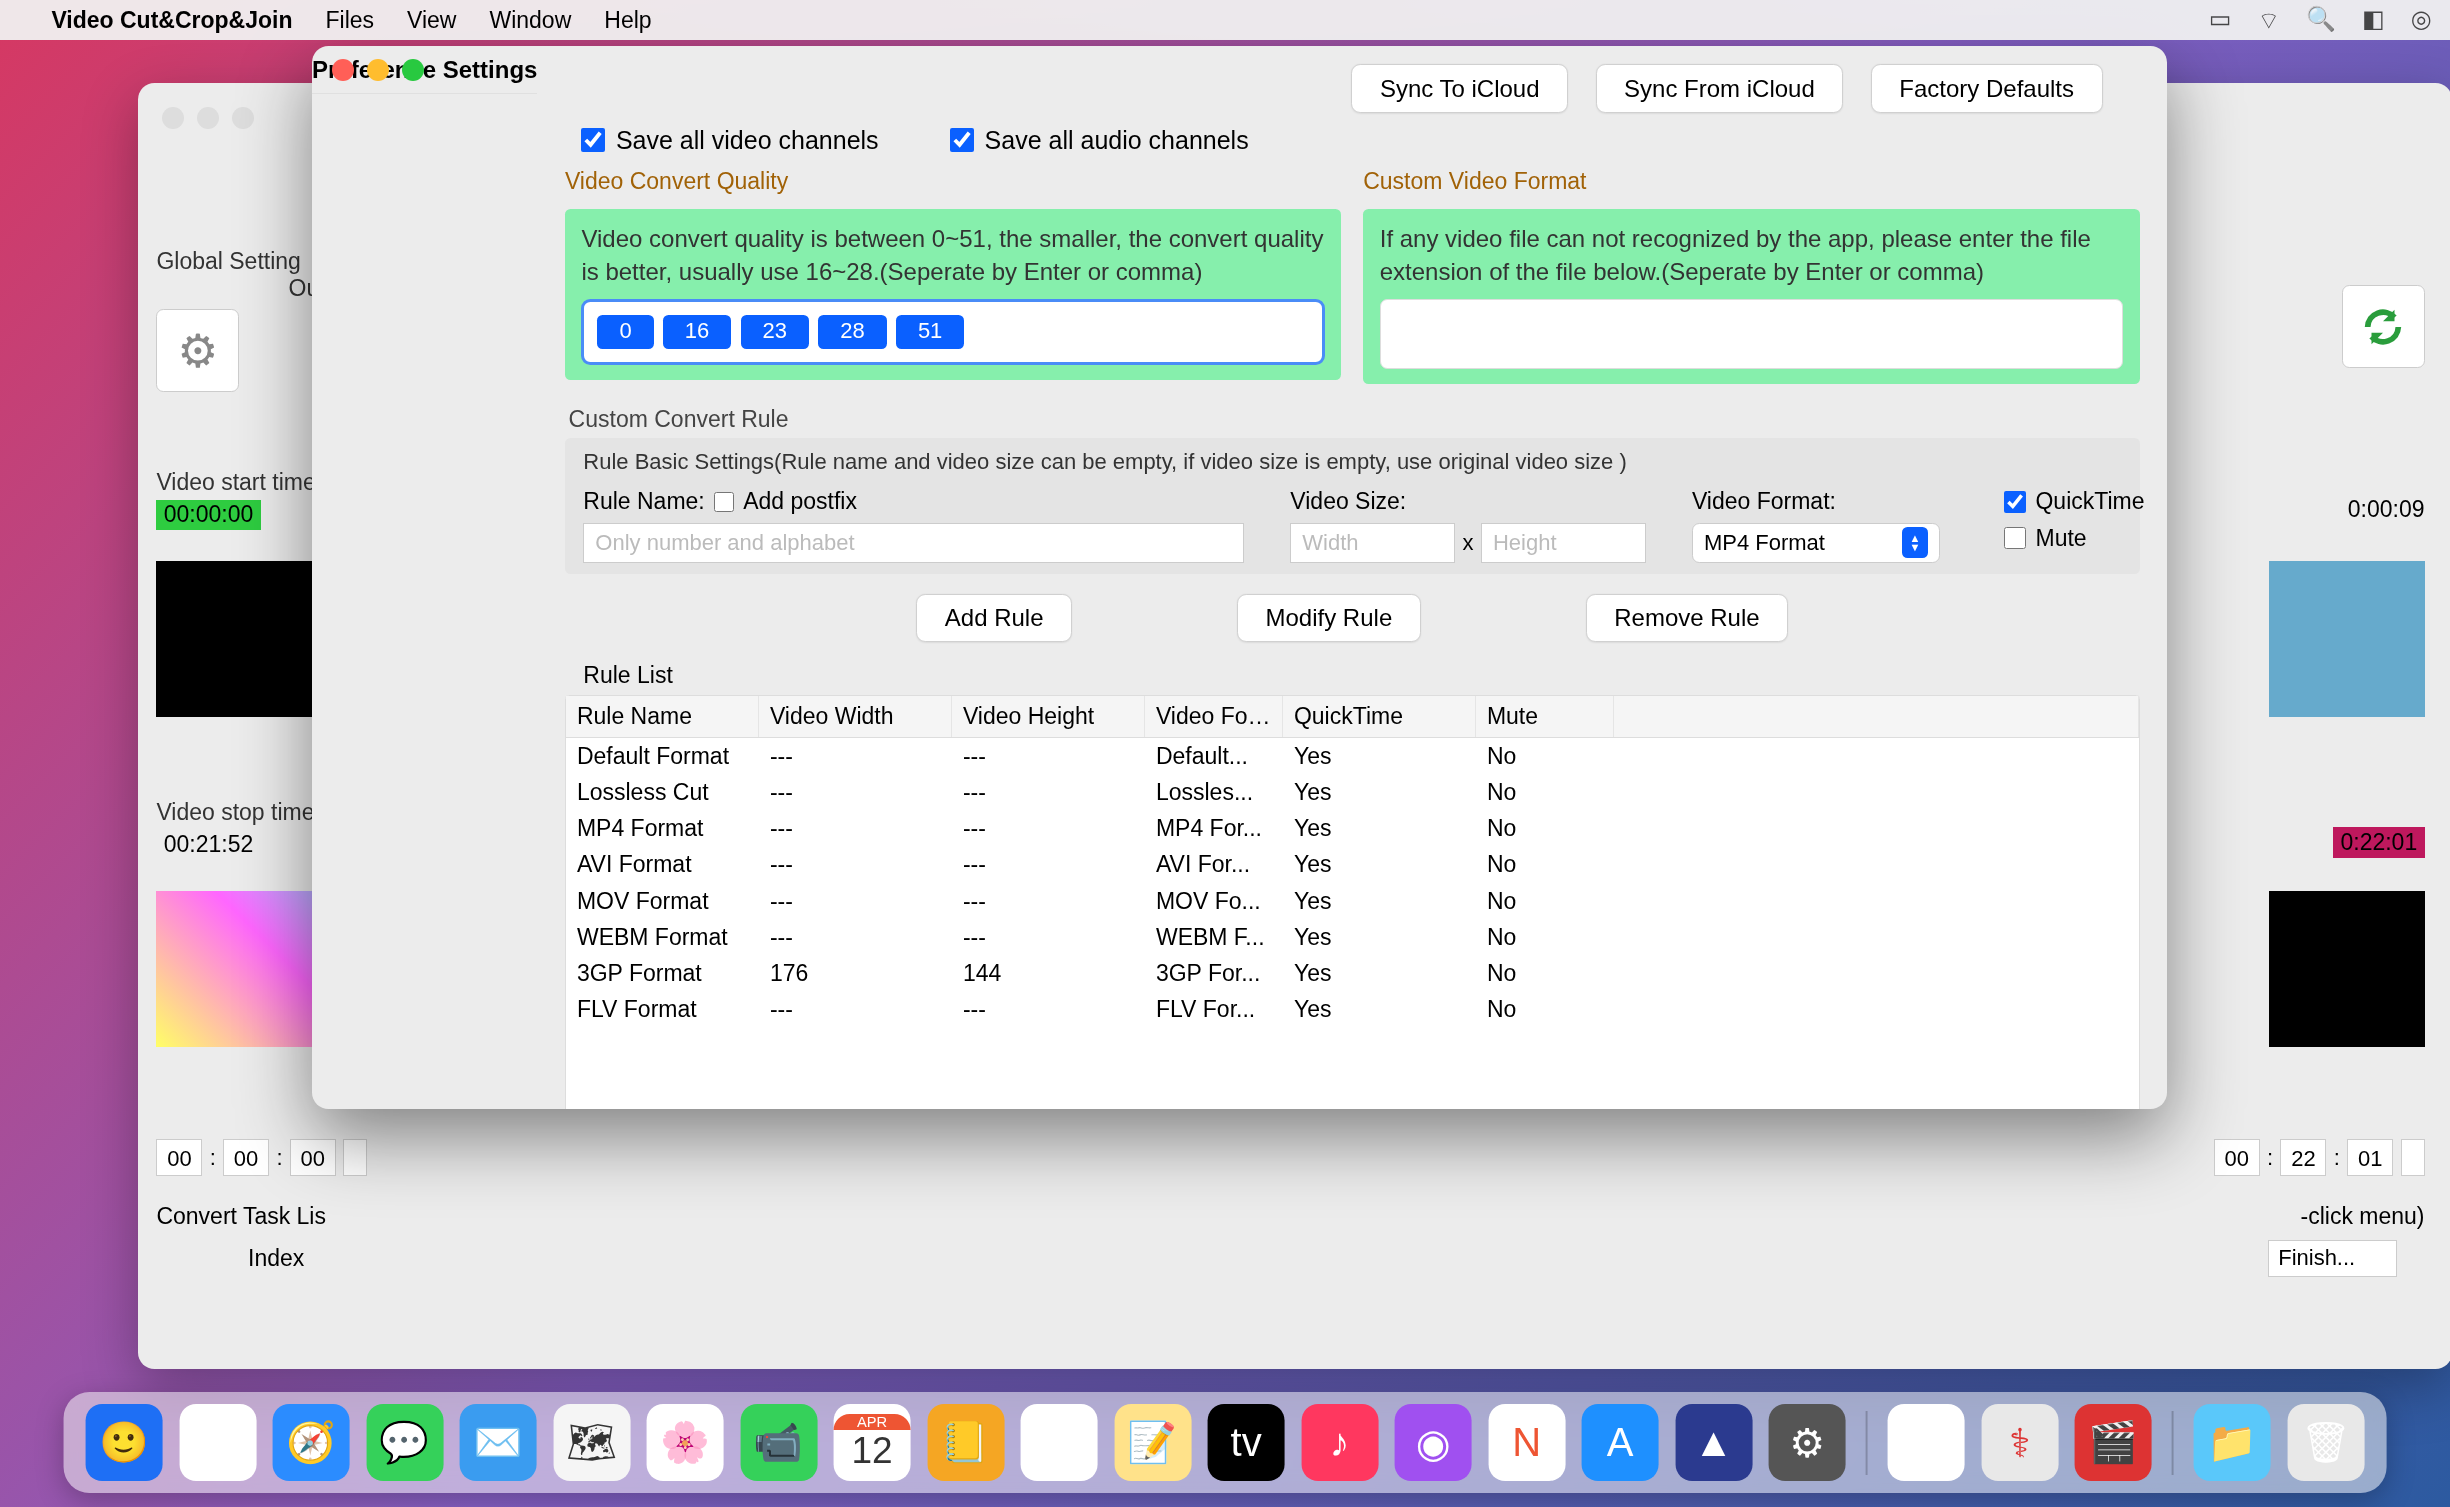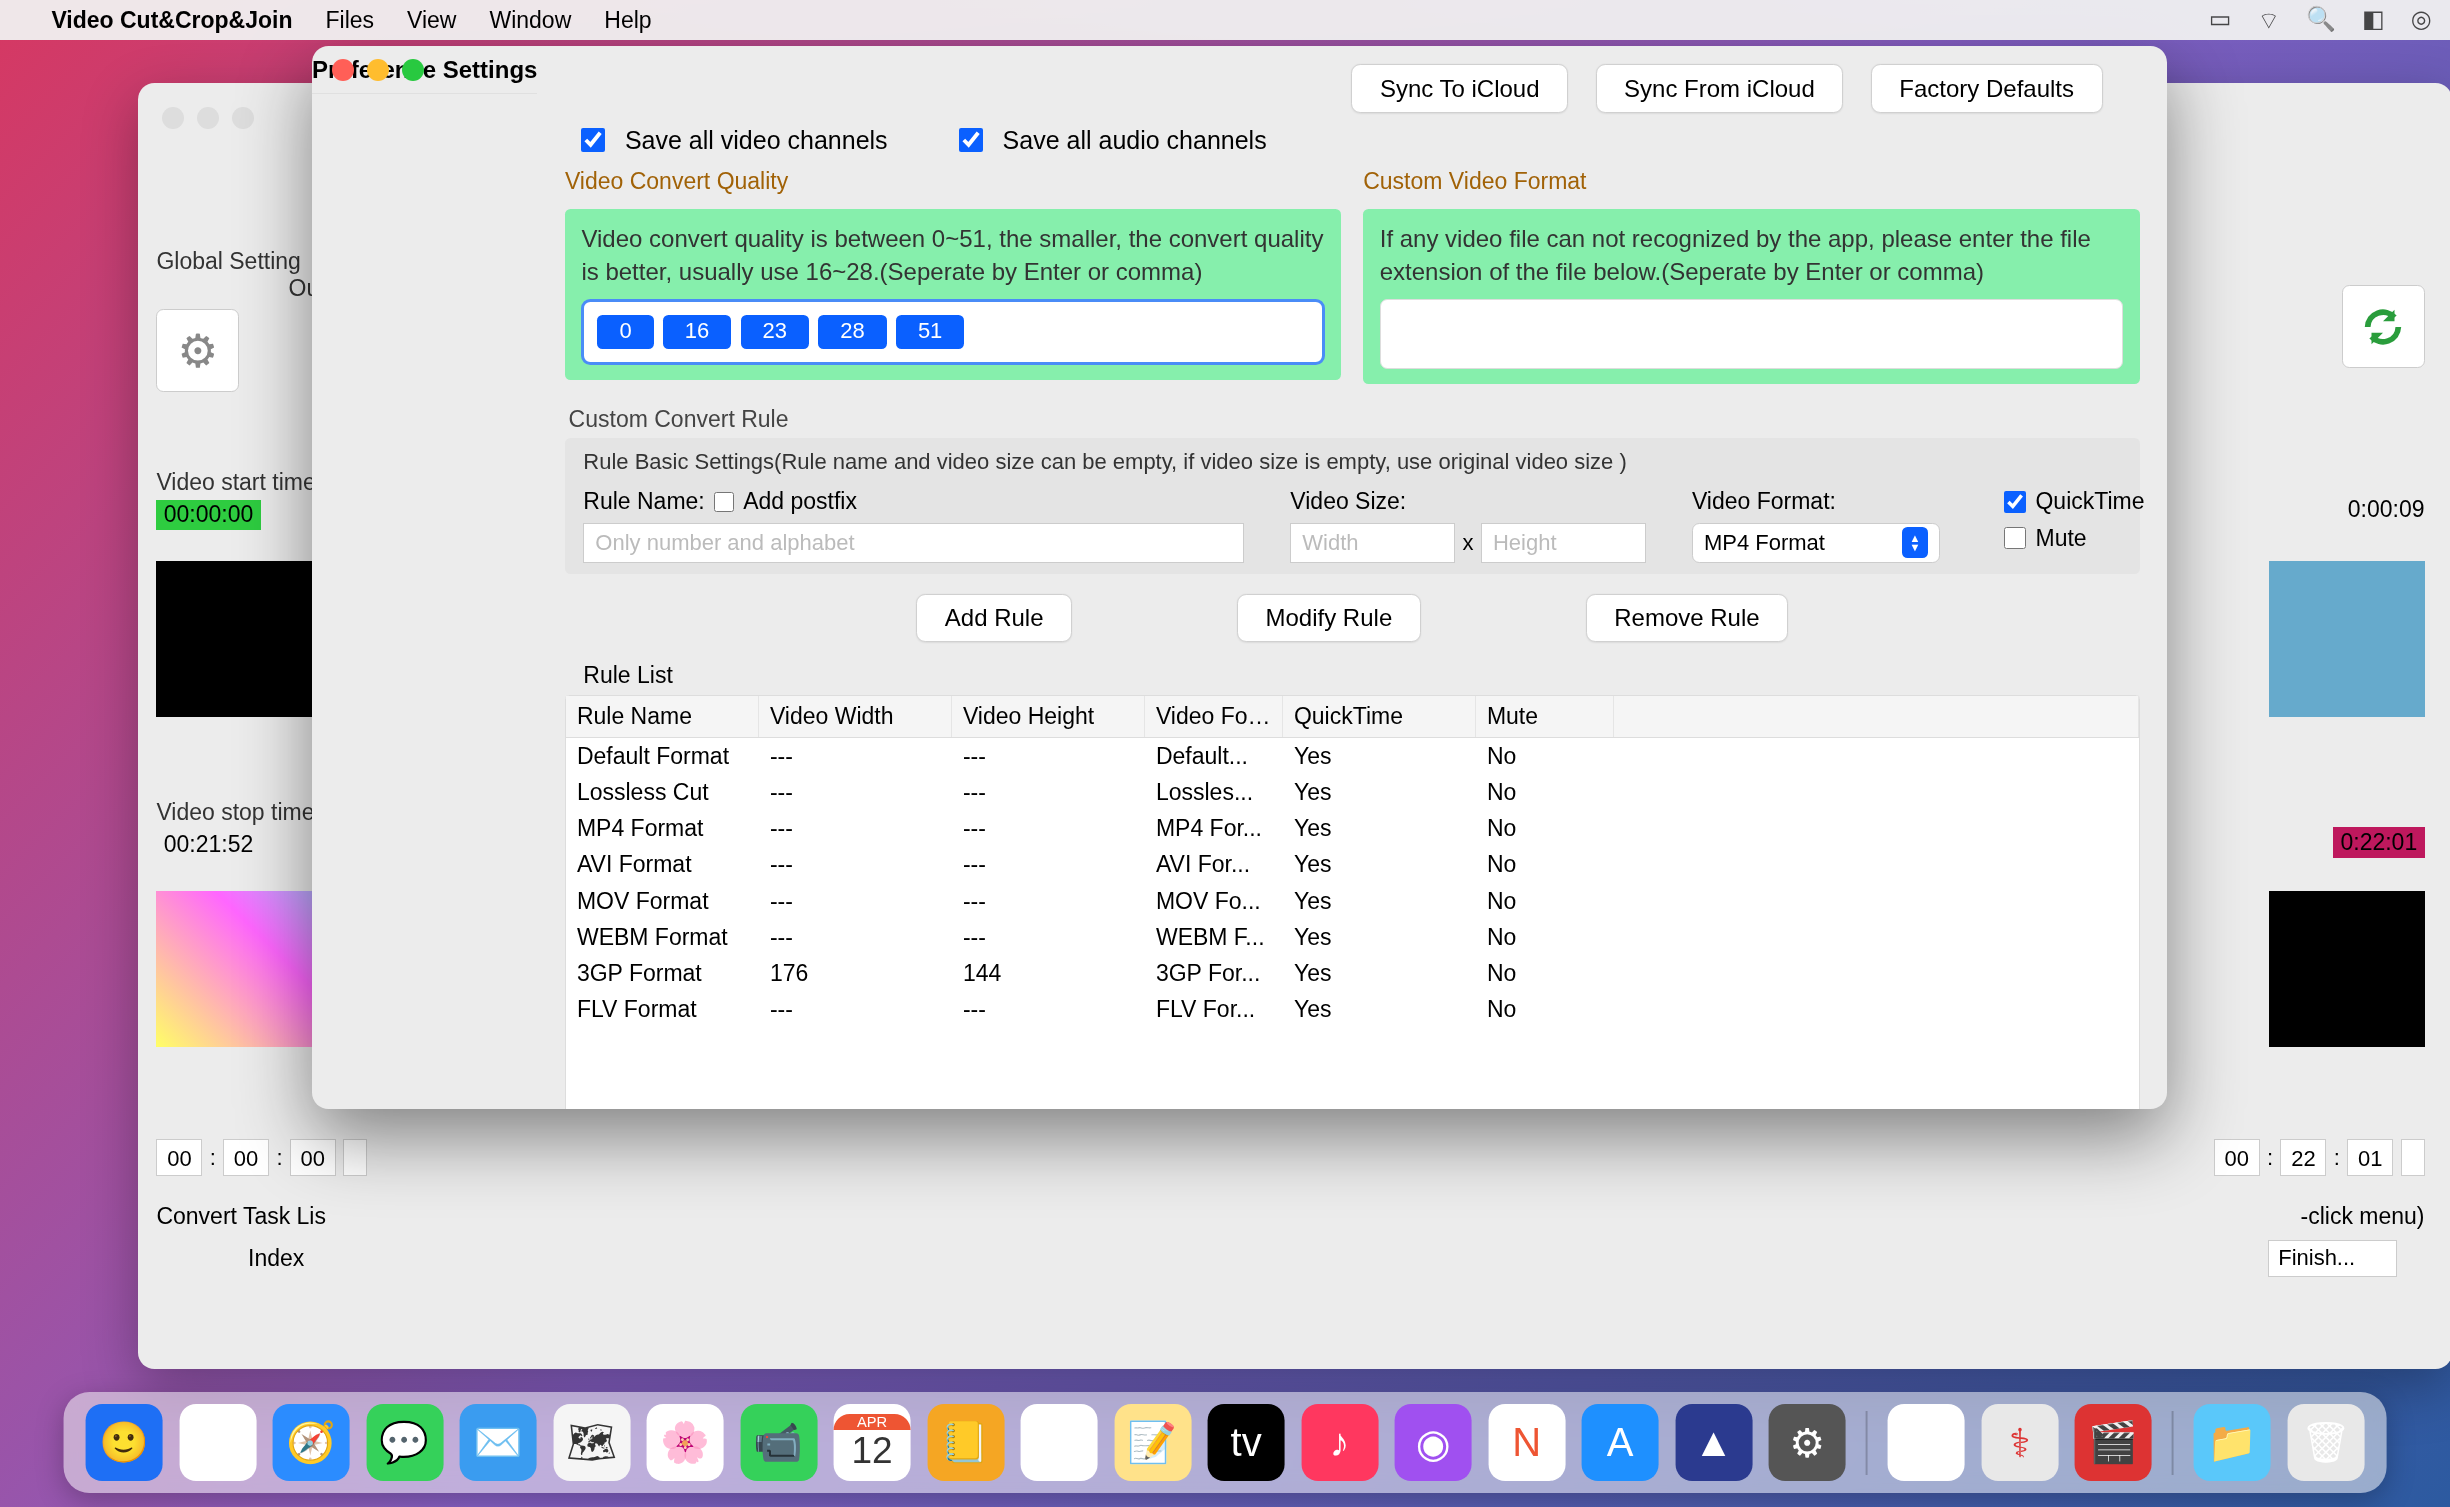--- a/index.html
+++ b/index.html
@@ -54,21 +54,21 @@
 .traffic .min { background: #ffbd2e; }
 .traffic .max { background: #28c940; }
 .pref-title { font-size: 24px; font-weight: 600; }
 
 .pref-body { flex: 1; padding: 18.4px 27.5px; overflow: auto; }
 
 .top-buttons { display: flex; justify-content: flex-end; gap: 27.5px; margin-bottom: 13px; padding-right: 37px; }
 .mac-btn { background: #fff; border: 0.9px solid #d0d0d0; border-radius: 9.2px; padding: 9.2px 27.5px; font-size: 24px; box-shadow: 0 0.9px 1.8px rgba(0,0,0,0.08); cursor: pointer; }
 
 .checkbox-row { display: flex; gap: 55px; margin: 9.2px 0 13px 0; }
-.chk { display: flex; align-items: center; gap: 20px; font-size: 25px; padding-left: 16px; }
+.chk { display: flex; align-items: center; gap: 11px; font-size: 25px; padding-left: 16px; }
 .chk input { width: 24px; height: 24px; accent-color: #0a60ff; }
 .chk-small { display: flex; align-items: center; gap: 9.2px; font-size: 23px; }
 .chk-small input { width: 22px; height: 22px; accent-color: #0a60ff; }
 
 .two-col { display: flex; gap: 22px; }
 .section { flex: 1; }
 .section-title { font-size: 23px; color: #a16207; margin-bottom: 14px; }
 .section-box { background: #86efac; border-radius: 5.5px; padding: 14.7px 16.5px; }
 .section-desc { font-size: 24px; color: #333; margin-bottom: 11px; line-height: 1.35; }
 .token-field { background: #fff; border: 3.7px solid #4a8cf7; border-radius: 9.2px; padding: 13px; min-height: 66px; display: flex; gap: 9.2px; }

